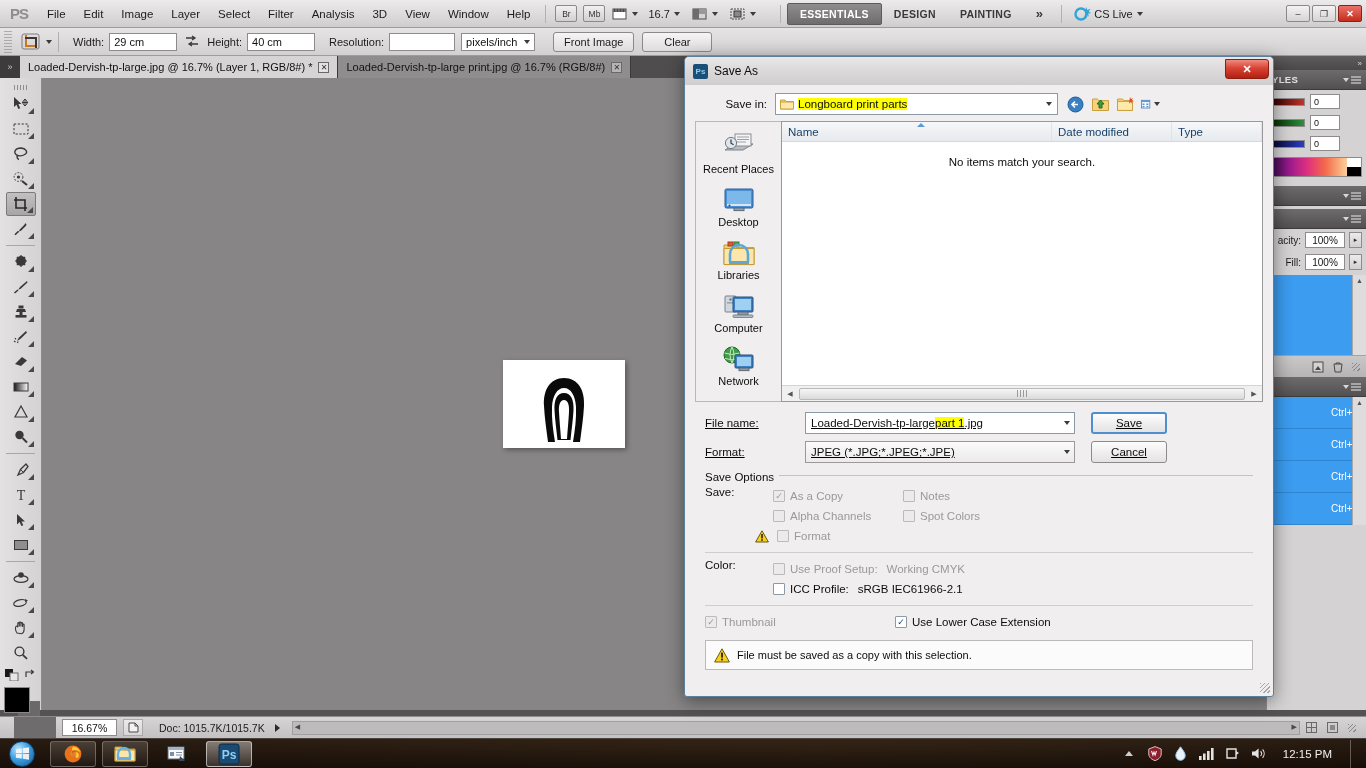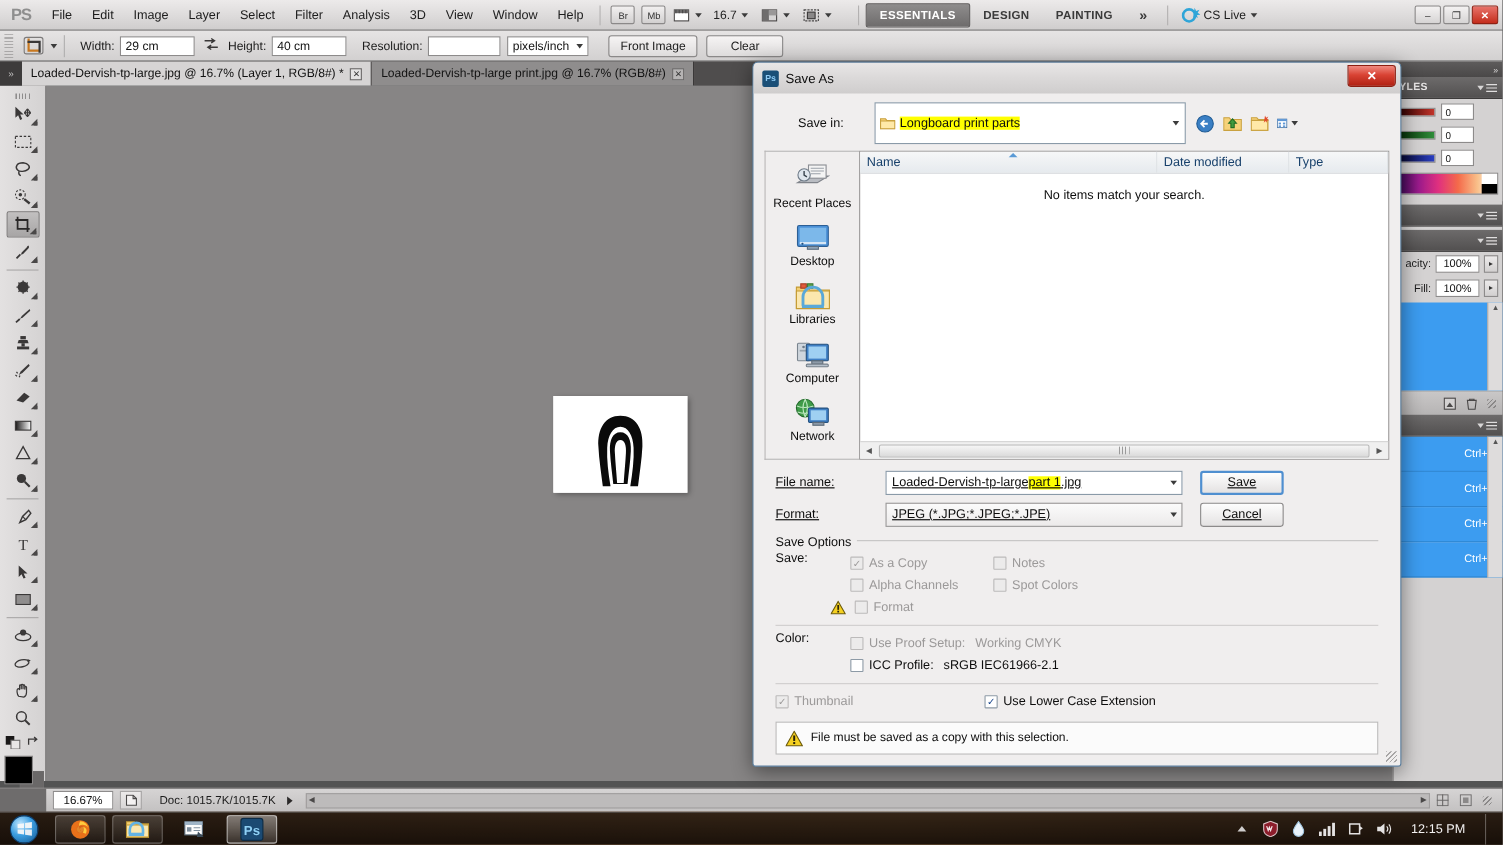--- a/index.html
+++ b/index.html
@@ -182,21 +182,21 @@
   }
   #chan-list { position:relative; }
   #chan-scroll { position:absolute;right:0;top:0;width:14px;height:100%;background:#dedcdc;border-left:1px solid #a9a7a7; }
   .panel-footer-icons { height:22px;background:linear-gradient(to bottom,#c9c7c7,#b6b4b4);
     display:flex;align-items:center;justify-content:flex-end;gap:8px;padding-right:6px;border-top:1px solid #a4a2a2;}
 
   
   #statusbar {
     position:absolute; left:0; bottom:0; width:1366px; height:22px;
     background:linear-gradient(to bottom,#d6d4d4,#c3c1c1);
-    border-top:1px solid #8d8b8b; display:flex; align-items:center;
+    border-top:1px solid #8d8b8b; display:flex; align-items:center;padding-left:14px;
   }
   #sb-corner { width:42px;height:21px;background:#6e6c6c; }
   #sb-zoom { width:55px;height:17px;background:#fff;border:1px solid #8d8b8b;
     font-size:10.5px;display:flex;align-items:center;justify-content:center;color:#111;margin-left:6px;}
   #sb-doc { font-size:10.5px;color:#1c1c1c;margin-left:16px;}
   .sb-arrow { width:0;height:0;border-top:4px solid transparent;border-bottom:4px solid transparent;border-left:5px solid #2b2929;margin-left:10px;}
   #sb-track { flex:1; height:14px; margin:0 6px 0 12px; background:#bdbbbb;border:1px solid #a09e9e;position:relative;}
 
   
   #saveas {
@@ -220,22 +220,22 @@
   #sa-close {
     position:absolute;right:4px;top:2px;width:44px;height:20px;border-radius:0 3px 4px 3px;
     background:linear-gradient(to bottom,#f08a80 0%,#d94334 45%,#b02113 100%);
     border:1px solid #8c1d10;color:#fff;font-size:11px;font-weight:bold;
     display:flex;align-items:center;justify-content:center;
   }
   #sa-body { padding:8px 10px 0 10px; }
   .sa-row { display:flex;align-items:center;margin-bottom:6px; }
   .sa-lbl { font-size:11.5px;color:#0d0d0d;text-align:right;width:72px;margin-right:8px;}
   .sa-combo {
-    flex:1;height:38px;border:1px solid #8a9aa8;background:#fff;
-    display:flex;align-items:center;padding:0 2px 0 4px;font-size:11.5px;color:#0d0d0d;margin-left:20px;
+    flex:1;height:22px;border:1px solid #8a9aa8;background:#fff;
+    display:flex;align-items:center;padding:0 2px 0 4px;font-size:11.5px;color:#0d0d0d;
   }
   .sa-combo .arrowbtn { margin-left:auto;width:17px;height:20px;display:flex;align-items:center;justify-content:center; }
   .hl { background:#ffff00; }
   .nav-icons { display:flex;align-items:center;gap:6px;margin-left:8px; }
   .nav-ic { width:19px;height:19px;display:flex;align-items:center;justify-content:center; }
 
   #sa-main { display:flex; margin-top:2px; }
   #sa-places {
     width:93px; background:#f0eeee; border:1px solid #b9b7b7; border-right:none;
     padding-top:6px;

